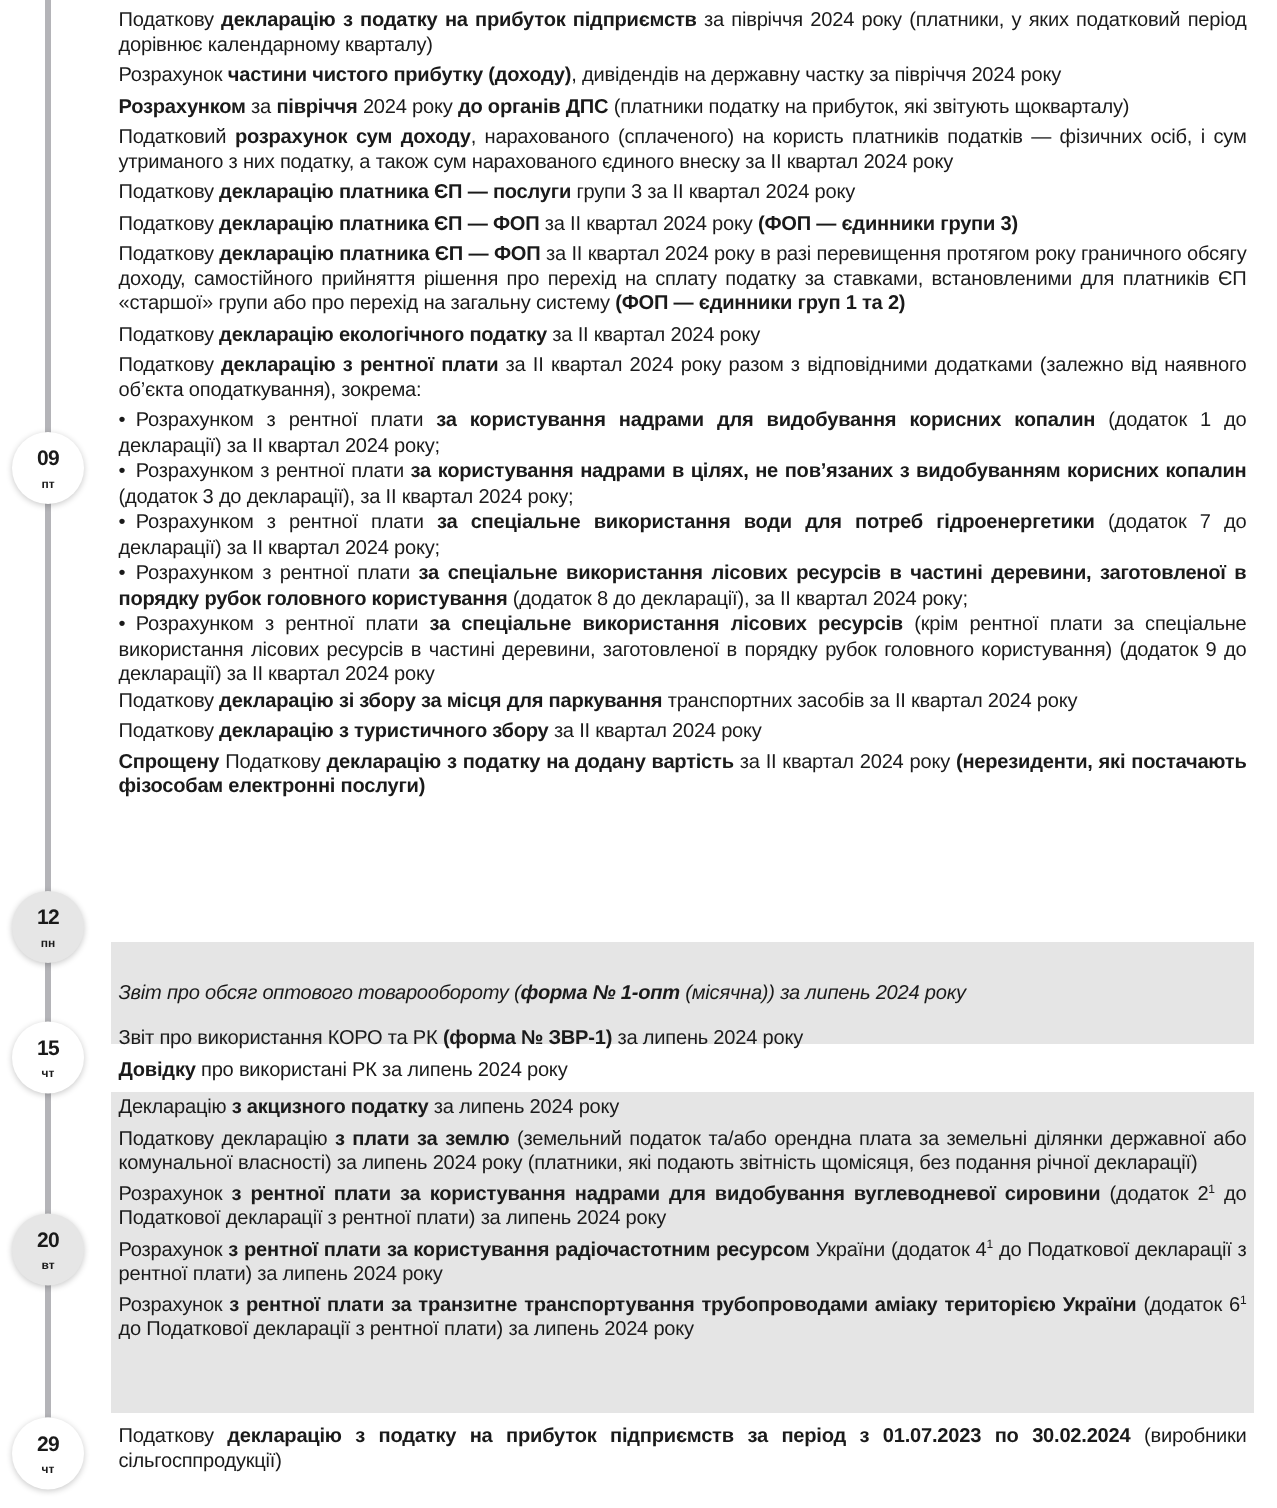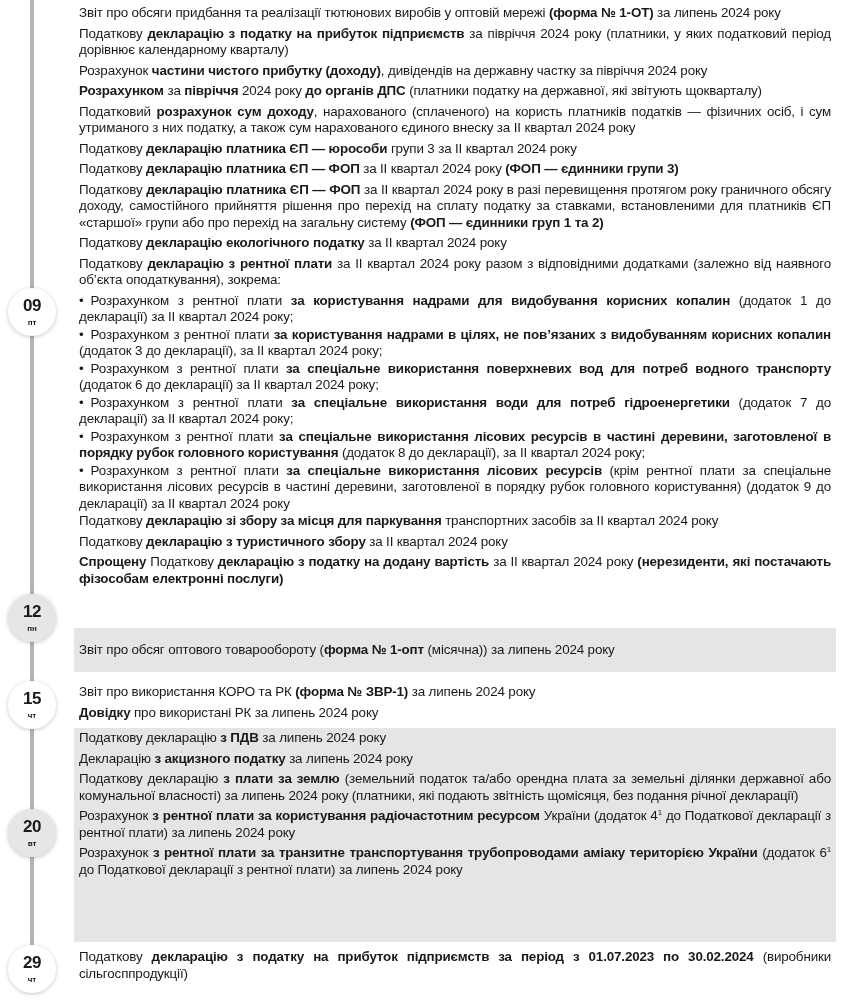--- a/index.html
+++ b/index.html
@@ -11,21 +11,21 @@
     position: absolute; left: 30px; top: 0; width: 4px; height: 945px;
     background: #b4b4b8;
   }
   .day-badge {
     position: absolute; left: 8px; width: 48px; height: 48px; border-radius: 50%;
     background: #ffffff; box-shadow: 0 1px 4px rgba(0,0,0,0.22);
     display: flex; flex-direction: column; align-items: center; justify-content: center;
     z-index: 2;
   }
   .day-badge.shaded { background: #e6e6e6; }
-  .day-num { font-size: 17px; font-weight: bold; line-height: 17px; letter-spacing: -0.5px; color: #1a1a1a; }
+  .day-num { font-size: 14px; font-weight: bold; line-height: 17px; letter-spacing: -0.5px; color: #1a1a1a; }
   .day-wd { font-size: 8px; font-weight: bold; line-height: 10px; margin-top: 4px; color: #1a1a1a; }
 
   .block { position: absolute; left: 74px; width: 762px; box-sizing: border-box; padding: 0 5px; }
   .block.shaded { background: #e5e5e5; }
   .entry {
     font-size: 13.4px; line-height: 16.5px; margin: 0 0 4px 0; text-align: justify;
     letter-spacing: -0.15px;
   }
   .entry.tight { margin-bottom: 1px; }
   .entry b { font-weight: bold; }
@@ -52,53 +52,51 @@
 <div class="day-badge shaded" style="top:809px">
   <span class="day-num">20</span>
   <span class="day-wd">вт</span>
 </div>
 <div class="day-badge" style="top:945px">
   <span class="day-num">29</span>
   <span class="day-wd">чт</span>
 </div>
 
 <div class="block" style="top:5px">
-  <p class="entry"><span>Звіт про обсяги придбання та реалізації тютюнових виробів у оптовій мережі </span><b>(форма № 1-ОТ)</b><span> за липень 2024 року</span></p>
   <p class="entry"><span>Податкову </span><b>декларацію з податку на прибуток підприємств</b><span> за півріччя 2024 року (платники, у яких податковий період дорівнює календарному кварталу)</span></p>
   <p class="entry"><span>Розрахунок </span><b>частини чистого прибутку (доходу)</b><span>, дивідендів на державну частку за півріччя 2024 року</span></p>
-  <p class="entry"><b>Розрахунком</b><span> за </span><b>півріччя</b><span> 2024 року </span><b>до органів ДПС</b><span> (платники податку на державної, які звітують щокварталу)</span></p>
+  <p class="entry"><b>Розрахунком</b><span> за </span><b>півріччя</b><span> 2024 року </span><b>до органів ДПС</b><span> (платники податку на прибуток, які звітують щокварталу)</span></p>
   <p class="entry"><span>Податковий </span><b>розрахунок сум доходу</b><span>, нарахованого (сплаченого) на користь платників податків — фізичних осіб, і сум утриманого з них податку, а також сум нарахованого єдиного внеску за II квартал 2024 року</span></p>
-  <p class="entry"><span>Податкову </span><b>декларацію платника ЄП — юрособи</b><span> групи 3 за II квартал 2024 року</span></p>
+  <p class="entry"><span>Податкову </span><b>декларацію платника ЄП — послуги</b><span> групи 3 за II квартал 2024 року</span></p>
   <p class="entry"><span>Податкову </span><b>декларацію платника ЄП — ФОП</b><span> за II квартал 2024 року </span><b>(ФОП — єдинники групи 3)</b></p>
   <p class="entry"><span>Податкову </span><b>декларацію платника ЄП — ФОП</b><span> за II квартал 2024 року в разі перевищення протягом року граничного обсягу доходу, самостійного прийняття рішення про перехід на сплату податку за ставками, встановленими для платників ЄП «старшої» групи або про перехід на загальну систему </span><b>(ФОП — єдинники груп 1 та 2)</b></p>
   <p class="entry"><span>Податкову </span><b>декларацію екологічного податку</b><span> за II квартал 2024 року</span></p>
   <p class="entry"><span>Податкову </span><b>декларацію з рентної плати</b><span> за II квартал 2024 року разом з відповідними додатками (залежно від наявного об’єкта оподаткування), зокрема:</span></p>
   <p class="entry tight bullet"><span>Розрахунком з рентної плати </span><b>за користування надрами для видобування корисних копалин</b><span> (додаток 1 до декларації) за II квартал 2024 року;</span></p>
   <p class="entry tight bullet"><span>Розрахунком з рентної плати </span><b>за користування надрами в цілях, не пов’язаних з видобуванням корисних копалин</b><span> (додаток 3 до декларації), за II квартал 2024 року;</span></p>
-  <p class="entry tight bullet"><span>Розрахунком з рентної плати </span><b>за спеціальне використання поверхневих вод для потреб водного транспорту</b><span> (додаток 6 до декларації) за II квартал 2024 року;</span></p>
   <p class="entry tight bullet"><span>Розрахунком з рентної плати </span><b>за спеціальне використання води для потреб гідроенергетики</b><span> (додаток 7 до декларації) за II квартал 2024 року;</span></p>
   <p class="entry tight bullet"><span>Розрахунком з рентної плати </span><b>за спеціальне використання лісових ресурсів в частині деревини, заготовленої в порядку рубок головного користування</b><span> (додаток 8 до декларації), за II квартал 2024 року;</span></p>
   <p class="entry tight bullet"><span>Розрахунком з рентної плати </span><b>за спеціальне використання лісових ресурсів</b><span> (крім рентної плати за спеціальне використання лісових ресурсів в частині деревини, заготовленої в порядку рубок головного користування) (додаток 9 до декларації) за II квартал 2024 року</span></p>
   <p class="entry"><span>Податкову </span><b>декларацію зі збору за місця для паркування</b><span> транспортних засобів за II квартал 2024 року</span></p>
   <p class="entry"><span>Податкову </span><b>декларацію з туристичного збору</b><span> за II квартал 2024 року</span></p>
   <p class="entry"><b>Спрощену</b><span> Податкову </span><b>декларацію з податку на додану вартість</b><span> за II квартал 2024 року </span><b>(нерезиденти, які постачають фізособам електронні послуги)</b></p>
 </div>
 
-<div class="block shaded" style="top:628px; height:44px; display:flex; align-items:center;">
+<div class="block shaded" style="top:628px; height:68px; display:flex; align-items:center;font-style:italic;">
   <p class="entry" style="margin:0"><span>Звіт про обсяг оптового товарообороту (</span><b>форма № 1-опт</b><span> (місячна)) за липень 2024 року</span></p>
 </div>
 
 <div class="block" style="top:684px">
   <p class="entry"><span>Звіт про використання КОРО та РК </span><b>(форма № ЗВР-1)</b><span> за липень 2024 року</span></p>
   <p class="entry"><b>Довідку</b><span> про використані РК за липень 2024 року</span></p>
 </div>
 
 <div class="block shaded" style="top:728px; height:214px; padding-top:2px;">
-  <p class="entry"><span>Податкову декларацію </span><b>з ПДВ</b><span> за липень 2024 року</span></p>
   <p class="entry"><span>Декларацію </span><b>з акцизного податку</b><span> за липень 2024 року</span></p>
   <p class="entry"><span>Податкову декларацію </span><b>з плати за землю</b><span> (земельний податок та/або орендна плата за земельні ділянки державної або комунальної власності) за липень 2024 року (платники, які подають звітність щомісяця, без подання річної декларації)</span></p>
+  <p class="entry"><span>Розрахунок </span><b>з рентної плати за користування надрами для видобування вуглеводневої сировини</b><span> (додаток 2</span><sup>1</sup><span> до Податкової декларації з рентної плати) за липень 2024 року</span></p>
   <p class="entry"><span>Розрахунок </span><b>з рентної плати за користування радіочастотним ресурсом</b><span> України (додаток 4</span><sup>1</sup><span> до Податкової декларації з рентної плати) за липень 2024 року</span></p>
   <p class="entry"><span>Розрахунок </span><b>з рентної плати за транзитне транспортування трубопроводами аміаку територією України</b><span> (додаток 6</span><sup>1</sup><span> до Податкової декларації з рентної плати) за липень 2024 року</span></p>
 </div>
 
 <div class="block" style="top:949px">
   <p class="entry"><span>Податкову </span><b>декларацію з податку на прибуток підприємств за період з 01.07.2023 по 30.02.2024</b><span> (виробники сільгосппродукції)</span></p>
 </div>
 
 </body></html>

